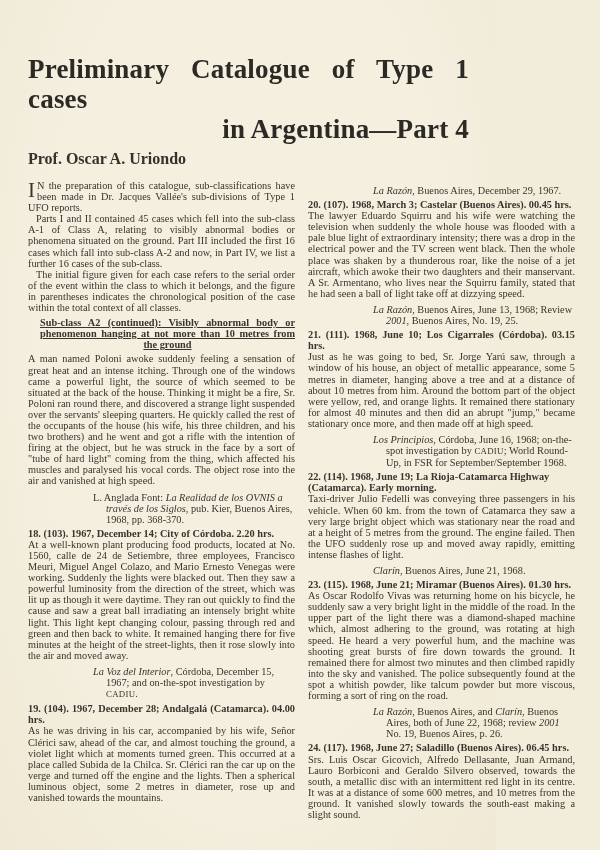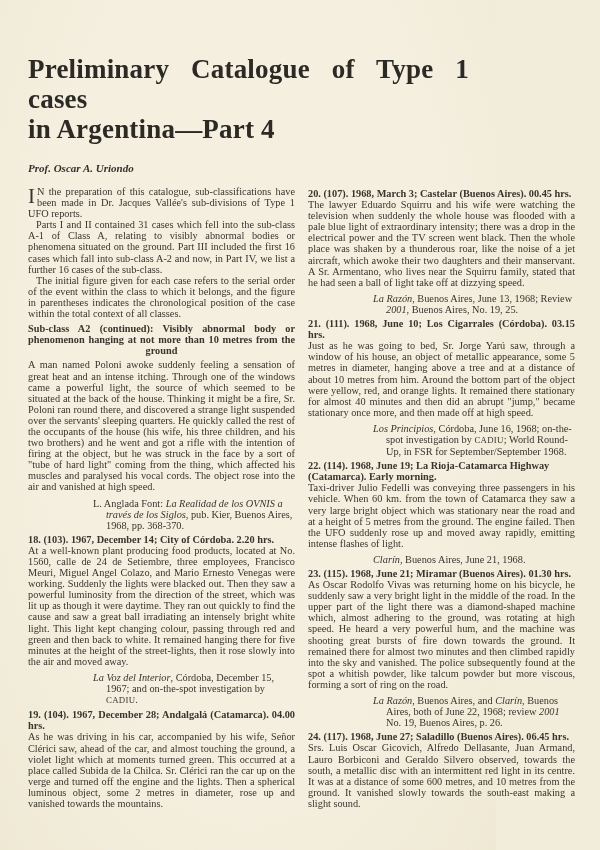--- a/index.html
+++ b/index.html
@@ -13,42 +13,42 @@
     width:496px;height:850px;
     padding:54px 27px 0 28px;
     box-sizing:border-box;
     background:radial-gradient(ellipse at 50% 40%, #f4efdf 60%, #efe9d4 100%);
   }
   .title-l1{
     font-size:27px;font-weight:bold;line-height:30px;color:#2c2a25;
     text-align:justify;text-align-last:justify;letter-spacing:.2px;
   }
   .title-l2{
-    font-size:27px;font-weight:bold;line-height:31px;color:#2c2a25;letter-spacing:.2px;
+    font-size:27px;font-weight:bold;line-height:31px;color:#2c2a25;letter-spacing:.2px;text-align:right;
   }
   .byline{
-    margin-top:17px;font-size:11px;font-weight:bold;font-style:italic;color:#33312b;
+    margin-top:5px;font-size:16px;font-weight:bold;color:#33312b;
   }
   .columns{
     display:flex;gap:13px;margin-top:12px;
   }
   .col{
     width:267px;flex:0 0 267px;
     font-size:10.3px;line-height:11.1px;
     text-align:justify;
     color:#37352e;
   }
   .blk{margin:0;}
   .para{text-indent:8px;}
   .dropcap_para .dropcap{
     float:left;font-size:21px;line-height:18px;padding:1px 2px 0 0;font-weight:normal;
   }
   .subhead{
-    font-weight:bold;margin:4px 0 3px 0;
-    text-align:justify;text-align-last:center;
+    font-weight:bold;margin:4px 0 3px 12px;
+    text-align:justify;text-align-last:center;text-decoration:underline;
   }
   .entry_head{font-weight:bold;margin-top:2px;}
   .entry_head .center-line{text-align:left;font-weight:bold;}
   .body{}
   .citation{
     margin:5px 0 3px 0;
     padding-left:78px;text-indent:-13px;
     text-align:left;
   }
   .citation i{font-style:italic;}
@@ -57,32 +57,33 @@
 </head>
 <body>
 
 <div class="page">
   <div class="title-l1">Preliminary Catalogue of Type 1 cases</div>
   <div class="title-l2">in Argentina—Part 4</div>
   <div class="byline">Prof. Oscar A. Uriondo</div>
   <div class="columns">
     <div class="col" id="col-left">
         <div class="blk dropcap_para"><span class="dropcap">I</span>N the preparation of this catalogue, sub-classifications have been made in Dr. Jacques Vallée's sub-divisions of Type 1 UFO reports.</div>
-        <div class="blk para">Parts I and II contained 31 cases which fell into the sub-class A-1 of Class A, relating to visibly abnormal bodies or phenomena situated on the ground. Part III included the first 16 cases which fall into sub-class A-2 and now, in Part IV, we list a further 16 cases of the sub-class.</div>
+        <div class="blk para">Parts I and II contained 45 cases which fell into the sub-class A-1 of Class A, relating to visibly abnormal bodies or phenomena situated on the ground. Part III included the first 16 cases which fall into sub-class A-2 and now, in Part IV, we list a further 16 cases of the sub-class.</div>
         <div class="blk para">The initial figure given for each case refers to the serial order of the event within the class to which it belongs, and the figure in parentheses indicates the chronological position of the case within the total context of all classes.</div>
         <div class="blk subhead">Sub-class A2 (continued): Visibly abnormal body or phenomenon hanging at not more than 10 metres from the ground</div>
         <div class="blk body">A man named Poloni awoke suddenly feeling a sensation of great heat and an intense itching.  Through one of the windows came a powerful light, the source of which seemed to be situated at the back of the house. Thinking it might be a fire, Sr. Poloni ran round there, and discovered a strange light suspended over the servants' sleeping quarters. He quickly called the rest of the occupants of the house (his wife, his three children, and his two brothers) and he went and got a rifle with the intention of firing at the object, but he was struck in the face by a sort of "tube of hard light" coming from the thing, which affected his muscles and paralysed his vocal cords. The object rose into the air and vanished at high speed.</div>
         <div class="blk citation"><span>L. Anglada Font: </span><i>La Realidad de los OVNIS a través de los Siglos</i><span>, pub. Kier, Buenos Aires, 1968, pp. 368-370.</span></div>
         <div class="blk entry_head">18. (103). 1967, December 14; City of Córdoba. 2.20 hrs.</div>
         <div class="blk body">At a well-known plant producing food products, located at No. 1560, calle de 24 de Setiembre, three employees, Francisco Meuri, Miguel Angel Colazo, and Mario Ernesto Venegas were working. Suddenly the lights were blacked out. Then they saw a powerful luminosity from the direction of the street, which was lit up as though it were daytime. They ran out quickly to find the cause and saw a great ball irradiating an intensely bright white light. This light kept changing colour, passing through red and green and then back to white. It remained hanging there for five minutes at the height of the street-lights, then it rose slowly into the air and moved away.</div>
         <div class="blk citation"><i>La Voz del Interior</i><span>, Córdoba, December 15, 1967; and on-the-spot investigation by </span><span class="sc">CADIU</span><span>.</span></div>
         <div class="blk entry_head">19. (104). 1967, December 28; Andalgalá (Catamarca). 04.00 hrs.</div>
         <div class="blk body">As he was driving in his car, accompanied by his wife, Señor Clérici saw, ahead of the car, and almost touching the ground, a violet light which at moments turned green. This occurred at a place called Subida de la Chilca. Sr. Clérici ran the car up on the verge and turned off the engine and the lights. Then a spherical luminous object, some 2 metres in diameter, rose up and vanished towards the mountains.</div>
       </div>
     <div class="col" id="col-right">
+        <div class="blk citation"><i>La Razón</i><span>, Buenos Aires, December 29, 1967.</span></div>
         <div class="blk entry_head">20. (107). 1968, March 3; Castelar (Buenos Aires). 00.45 hrs.</div>
         <div class="blk body">The lawyer Eduardo Squirru and his wife were watching the television when suddenly the whole house was flooded with a pale blue light of extraordinary intensity; there was a drop in the electrical power and the TV screen went black. Then the whole place was shaken by a thunderous roar, like the noise of a jet aircraft, which awoke their two daughters and their manservant. A Sr. Armentano, who lives near the Squirru family, stated that he had seen a ball of light take off at dizzying speed.</div>
         <div class="blk citation"><i>La Razón</i><span>, Buenos Aires, June 13, 1968; Review </span><i>2001</i><span>, Buenos Aires, No. 19, 25.</span></div>
         <div class="blk entry_head">21. (111). 1968, June 10; Los Cigarrales (Córdoba). 03.15 hrs.</div>
         <div class="blk body">Just as he was going to bed, Sr. Jorge Yarú saw, through a window of his house, an object of metallic appearance, some 5 metres in diameter, hanging above a tree and at a distance of about 10 metres from him. Around the bottom part of the object were yellow, red, and orange lights. It remained there stationary for almost 40 minutes and then did an abrupt "jump," became stationary once more, and then made off at high speed.</div>
         <div class="blk citation"><i>Los Principios</i><span>, Córdoba, June 16, 1968; on-the-spot investigation by </span><span class="sc">CADIU</span><span>; World Round-Up, in FSR for September/September 1968.</span></div>
         <div class="blk entry_head">22. (114). 1968, June 19; La Rioja-Catamarca Highway<div class="center-line">(Catamarca). Early morning.</div></div>
         <div class="blk body">Taxi-driver Julio Fedelli was conveying three passengers in his vehicle. When 60 km. from the town of Catamarca they saw a very large bright object which was stationary near the road and at a height of 5 metres from the ground. The engine failed. Then the UFO suddenly rose up and moved away rapidly, emitting intense flashes of light.</div>
         <div class="blk citation"><i>Clarín</i><span>, Buenos Aires, June 21, 1968.</span></div>
         <div class="blk entry_head">23. (115). 1968, June 21; Miramar (Buenos Aires). 01.30 hrs.</div>

